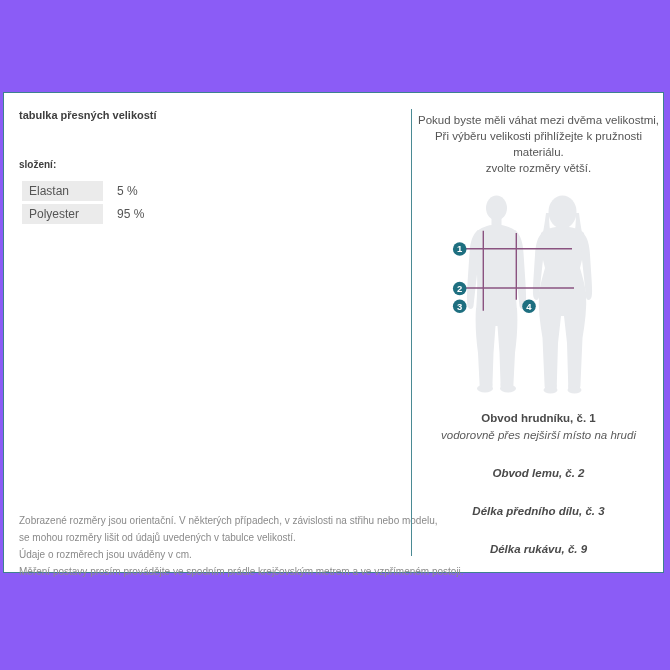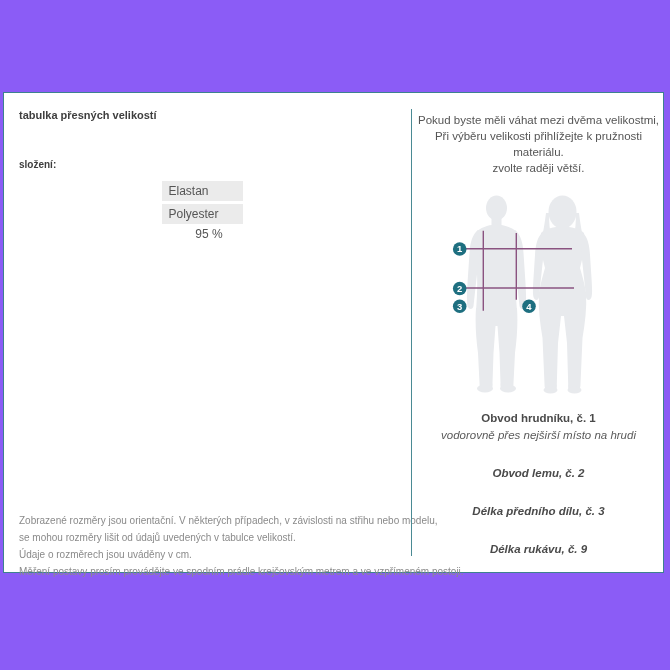--- a/index.html
+++ b/index.html
@@ -29,21 +29,21 @@
   .lp-title {
     position: absolute; left: 15px; top: 33px;
     font-size: 15px; font-weight: bold; color: #17798b;
     white-space: pre;
   }
   .lp-compo-heading {
     position: absolute; left: 15px; top: 66px;
     font-size: 10px; font-weight: bold; color: #3e3e3e;
   }
   .compo-table { position: absolute; left: 18px; top: 88px; width: 360px; }
-  .compo-row { display: flex; align-items: center; margin-bottom: 3px; height: 20px; flex-direction: column; }
+  .compo-row { display: flex; align-items: center; margin-bottom: 3px; height: 20px; }
   .compo-label {
     width: 68px; height: 20px; line-height: 20px;
     background: #ebebeb; color: #555555;
     font-size: 12px; padding: 0 6px 0 7px;
   }
   .compo-value {
     font-size: 12px; color: #555555; padding-left: 14px; line-height: 20px;
   }
   .lp-notes {
     position: absolute; left: 15px; top: 419px;
@@ -100,21 +100,21 @@
         <div>Měření postavy prosím provádějte ve spodním prádle krejčovským metrem a ve vzpřímeném postoji.</div>
       </div>
     </div>
 
     <div class="divider"></div>
 
     <div class="right-panel">
       <div class="rp-advice">
         <div>Pokud byste měli váhat mezi dvěma velikostmi,</div>
         <div>Při výběru velikosti přihlížejte k pružnosti materiálu.</div>
-        <div>zvolte raději větší.</div>
+        <div>zvolte rozměry větší.</div>
       </div>
 
       <svg class="figure-diagram" width="200" height="218" viewBox="0 0 200 218">
 
         <g fill="#e8eaed">
           <ellipse cx="57.5" cy="25" rx="10.5" ry="12.5"></ellipse>
           <rect x="52.5" y="33" width="10" height="9"></rect>
           <path d="M38,48 C44,43.5 52,41.5 57.5,41.5 C63,41.5 71,43.5 77,48
                    C79,60 78,75 77,90 C76.5,103 77,115 78,128 L37,128
                    C38,115 38.5,103 38,90 C37,75 36,60 38,48 Z"></path>

